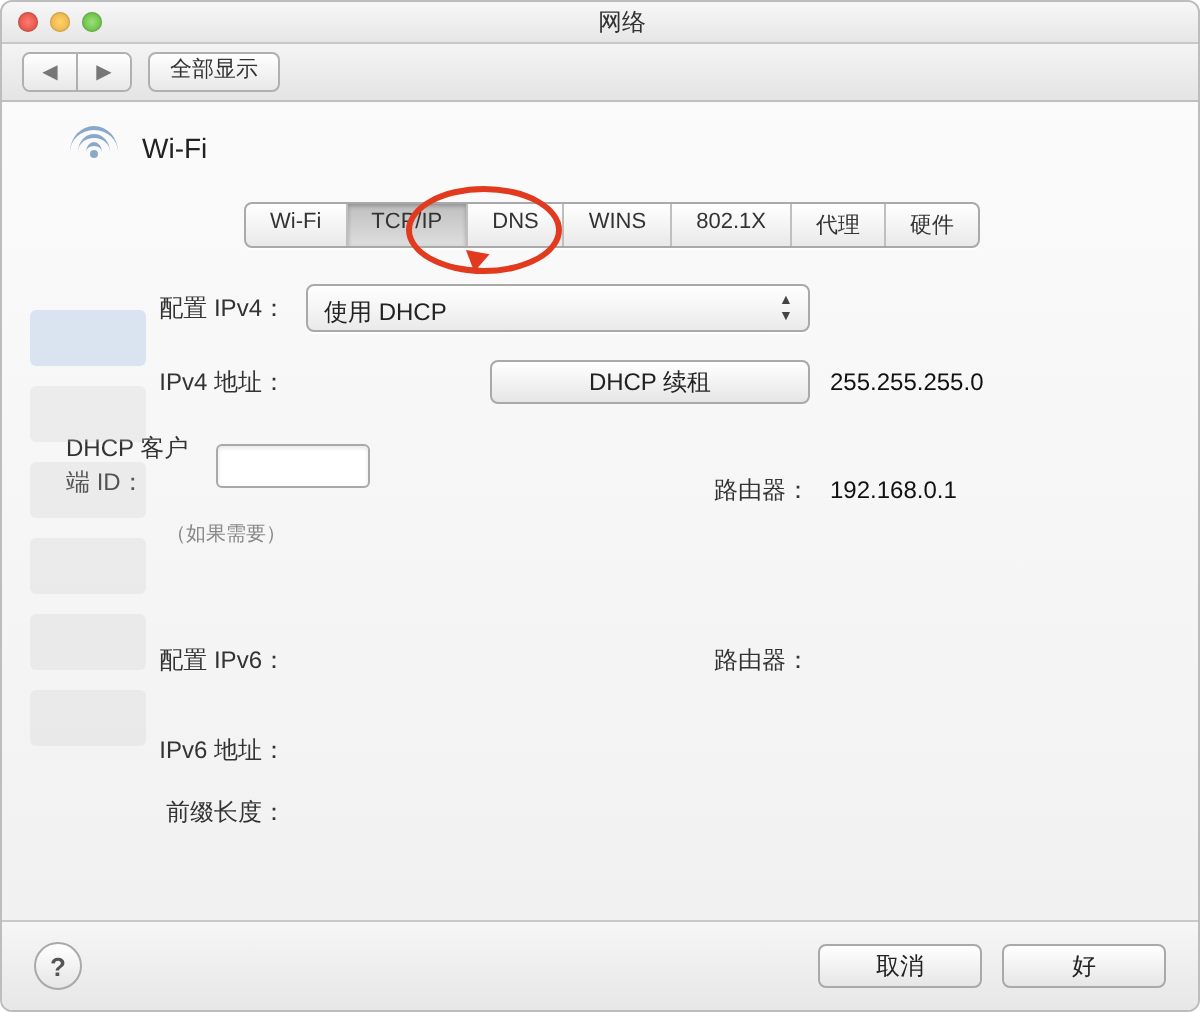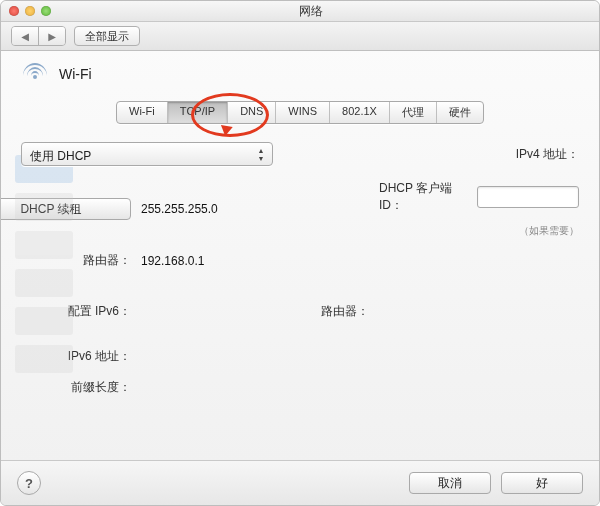--- a/index.html
+++ b/index.html
@@ -12,24 +12,24 @@
   .dot.red{background:radial-gradient(#ff7b70,#d64338)}
   .dot.yellow{background:radial-gradient(#ffd36b,#e5a93a)}
   .dot.green{background:radial-gradient(#9adf79,#56b231)}
   .title{flex:1;text-align:center;font-size:12px;color:#333;padding-right:28px}
 
   
   .toolbar{height:28px;background:linear-gradient(#f4f4f4,#e4e4e4);border-bottom:1px solid #bfbfbf;display:flex;align-items:center;padding:0 10px;gap:8px}
   .navbtn{display:flex;border:1px solid #b0b0b0;border-radius:4px;overflow:hidden}
   .navbtn .seg{width:26px;height:18px;background:linear-gradient(#fff,#e8e8e8);display:flex;align-items:center;justify-content:center;font-size:10px;color:#777}
   .navbtn .seg+.seg{border-left:1px solid #b0b0b0}
-  .showall{height:18px;border:1px solid #b0b0b0;border-radius:4px;background:linear-gradient(#fff,#e8e8e8);padding:0 10px;font-size:11px;display:flex;align-items:center;color:#333}
+  .showall{height:18px;border:1px solid #b0b0b0;border-radius:4px;background:linear-gradient(#fff,#e8e8e8);padding:0 10px;font-size:11px;display:flex;color:#333}
 
   
-  .body{position:absolute;top:48px;left:0;right:0;bottom:0;padding:14px 20px 18px 20px;box-sizing:border-box}
+  .body{position:absolute;top:48px;left:0;right:0;bottom:0;padding:14px 20px 18px 32px;box-sizing:border-box}
   .header-row{display:flex;align-items:center;gap:10px;margin-bottom:16px}
   .wifi-ico{width:28px;height:22px;position:relative}
   .wifi-ico span{position:absolute;border:2px solid #8aa8c9;border-bottom:none;border-left:none;border-right:none;border-radius:50%;left:50%;transform:translateX(-50%)}
   .wifi-ico .a1{width:24px;height:24px;top:0}
   .wifi-ico .a2{width:16px;height:16px;top:4px}
   .wifi-ico .a3{width:8px;height:8px;top:8px}
   .wifi-ico .a4{width:4px;height:4px;top:12px;border:none;background:#8aa8c9;border-radius:50%}
   .wifi-title{font-size:14px;font-weight:500}
 
   
@@ -123,20 +123,21 @@
         <div class="tab">WINS</div>
         <div class="tab">802.1X</div>
         <div class="tab">代理</div>
         <div class="tab">硬件</div>
       </div>
       <div class="highlight"></div>
     </div>
 
     <div class="form">
 
+      <div class="lbl">配置 IPv4：</div>
       <div class="select" style="width:220px">
         <span>使用 DHCP</span>
         <span class="arrows">
             <span>▲</span>
             <span>▼</span>
           </span>
       </div>
       <div></div>
 
       <div class="lbl">IPv4 地址：</div>

